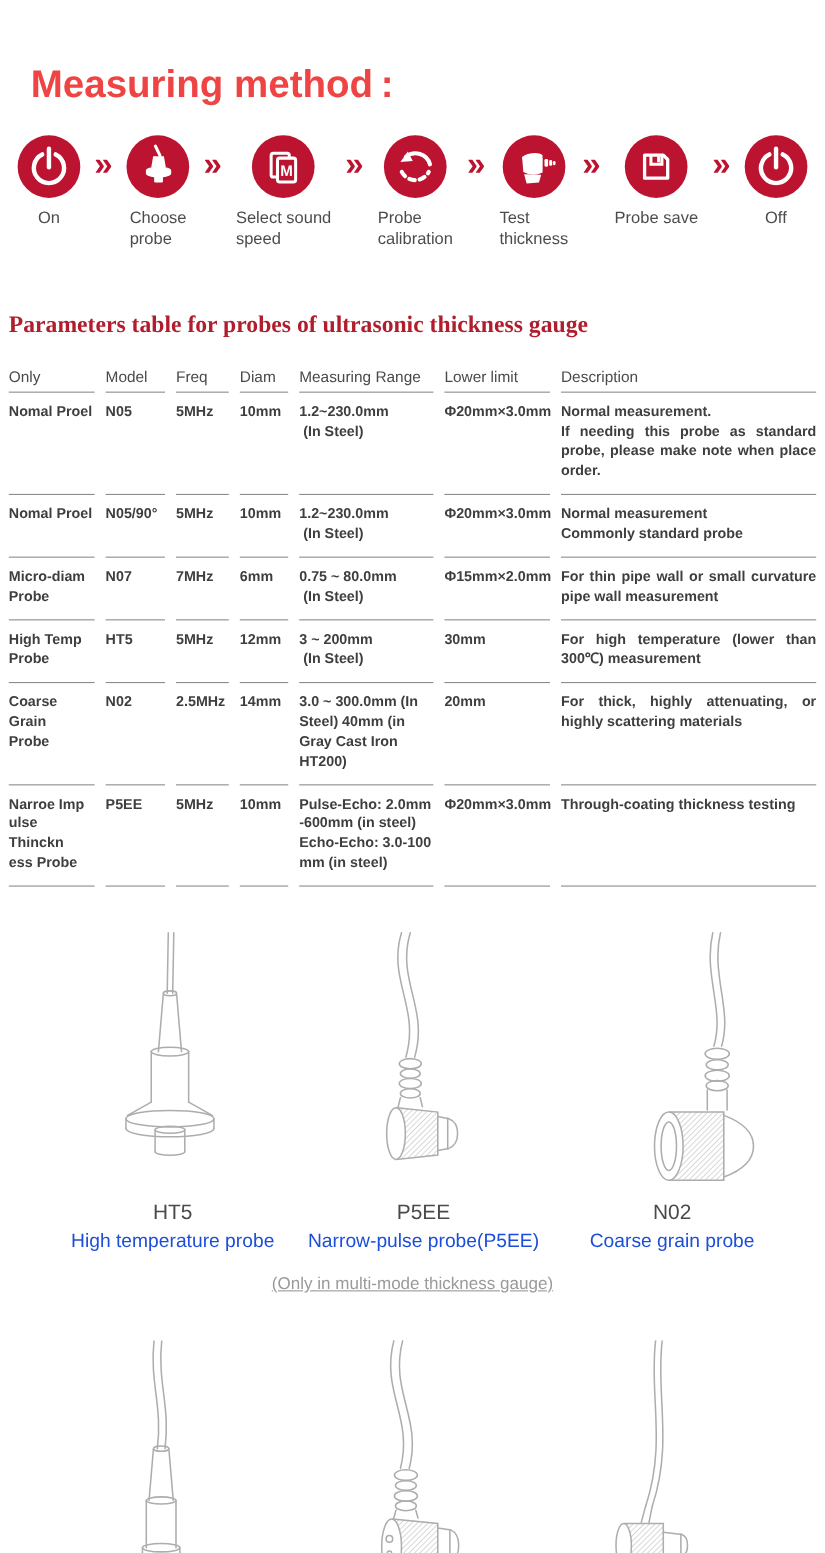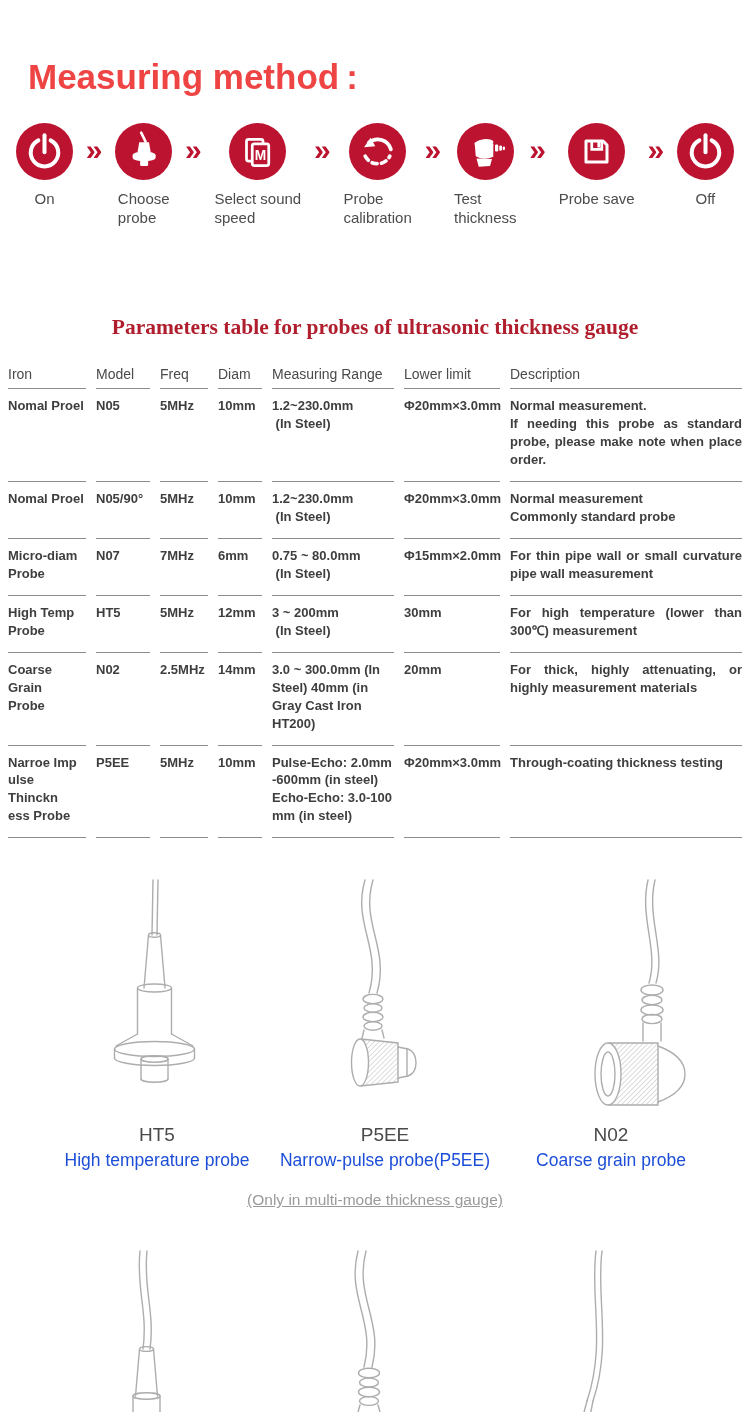--- a/index.html
+++ b/index.html
@@ -18,21 +18,21 @@
   
   .mm-title{margin:57px 0 0 28px;font-size:35px;color:#ef4444;}
   .steps-row{display:flex;align-items:flex-start;justify-content:space-between;margin:26px 16px 0 16px;}
   .step{display:flex;flex-direction:column;align-items:center;flex:0 0 auto;}
   .circle{width:57px;height:57px;border-radius:50%;background:var(--accent-red);display:flex;align-items:center;justify-content:center;}
   .circle svg{width:45px;height:45px;display:block;}
   .step-label{margin-top:9px;font-size:15px;line-height:1.28;color:var(--text-gray);white-space:pre-line;}
   .chev{font-size:30px;font-weight:700;color:var(--accent-red);margin-top:12px;line-height:1;user-select:none;}
 
   
-  .pt-title{margin:88px 8px 0 8px;font-family:"Liberation Serif",serif;font-weight:700;font-size:21.5px;color:var(--heading-red);text-align:center;}
+  .pt-title{margin:56px 8px 0 8px;font-family:"Liberation Serif",serif;font-weight:700;font-size:21.5px;color:var(--heading-red);}
   .ptable{display:grid;grid-template-columns:78px 54px 48px 44px 122px 96px auto;column-gap:10px;margin:26px 8px 0 8px;}
   .th{font-size:14px;color:#4A4A4A;padding-bottom:6px;border-bottom:1px solid var(--line-gray);}
   .td{font-size:13px;line-height:1.38;color:var(--text-dark);padding:8px 0 12px 0;border-bottom:1px solid var(--line-gray);white-space:pre-line;font-weight:bold;}
   .td.c-desc{text-align:justify;}
 
   
   .gallery{display:grid;grid-template-columns:1fr 1fr 1fr;margin-top:40px;}
   .gitem{display:flex;flex-direction:column;align-items:center;}
   .art{height:238px;display:flex;align-items:flex-start;justify-content:center;}
   .gmodel{margin-top:8px;font-size:19px;color:#4A4A4A;}
@@ -151,21 +151,21 @@
           </svg>
       </div>
       <div class="step-label">Off</div>
     </div>
 
   </section>
 
   <h2 class="pt-title">Parameters table for probes of ultrasonic thickness gauge</h2>
 
   <section class="ptable">
-    <div class="th">Iron</div>
+    <div class="th">Only</div>
     <div class="th">Model</div>
     <div class="th">Freq</div>
     <div class="th">Diam</div>
     <div class="th">Measuring Range</div>
     <div class="th">Lower limit</div>
     <div class="th">Description</div>
 
     <div class="td c-name">Nomal Proel</div>
     <div class="td c-model">N05</div>
     <div class="td c-freq">5MHz</div>
@@ -206,21 +206,21 @@
     <div class="td c-lower">30mm</div>
     <div class="td c-desc">For high temperature (lower than 300℃) measurement</div>
 
     <div class="td c-name">Coarse Grain
 Probe</div>
     <div class="td c-model">N02</div>
     <div class="td c-freq">2.5MHz</div>
     <div class="td c-diam">14mm</div>
     <div class="td c-range">3.0 ~ 300.0mm  (In Steel)  40mm (in Gray Cast Iron HT200)</div>
     <div class="td c-lower">20mm</div>
-    <div class="td c-desc">For thick, highly attenuating, or highly measurement materials</div>
+    <div class="td c-desc">For thick, highly attenuating, or highly scattering materials</div>
 
     <div class="td c-name">Narroe Imp
 ulse Thinckn
 ess Probe</div>
     <div class="td c-model">P5EE</div>
     <div class="td c-freq">5MHz</div>
     <div class="td c-diam">10mm</div>
     <div class="td c-range">Pulse-Echo: 2.0mm
 -600mm  (in steel)
 Echo-Echo: 3.0-100

